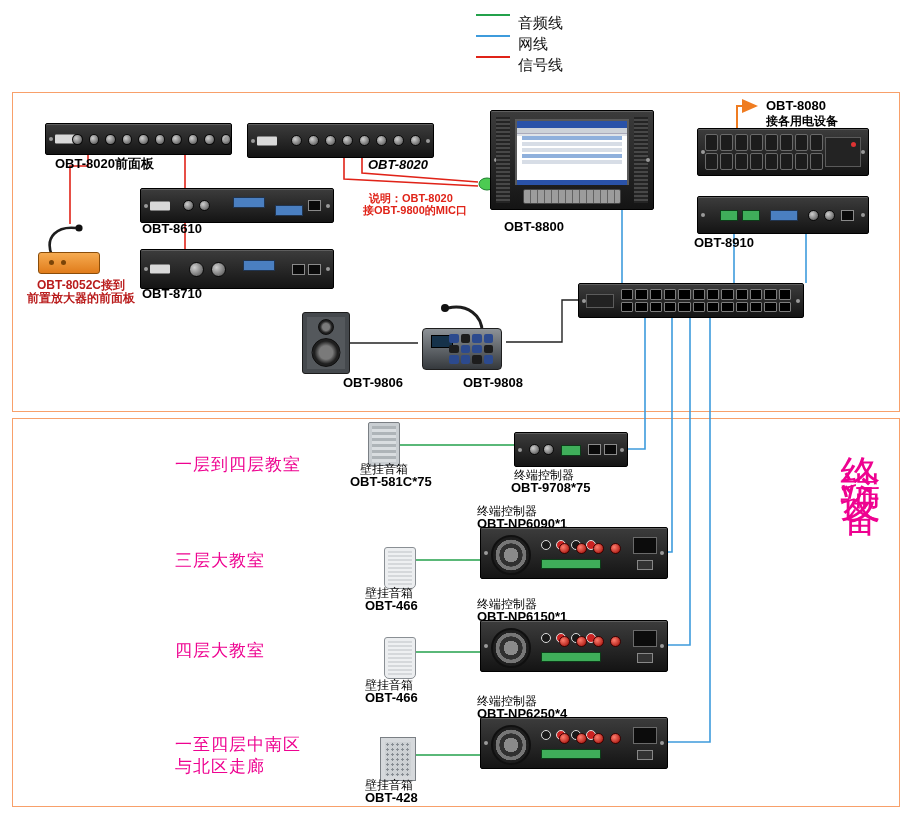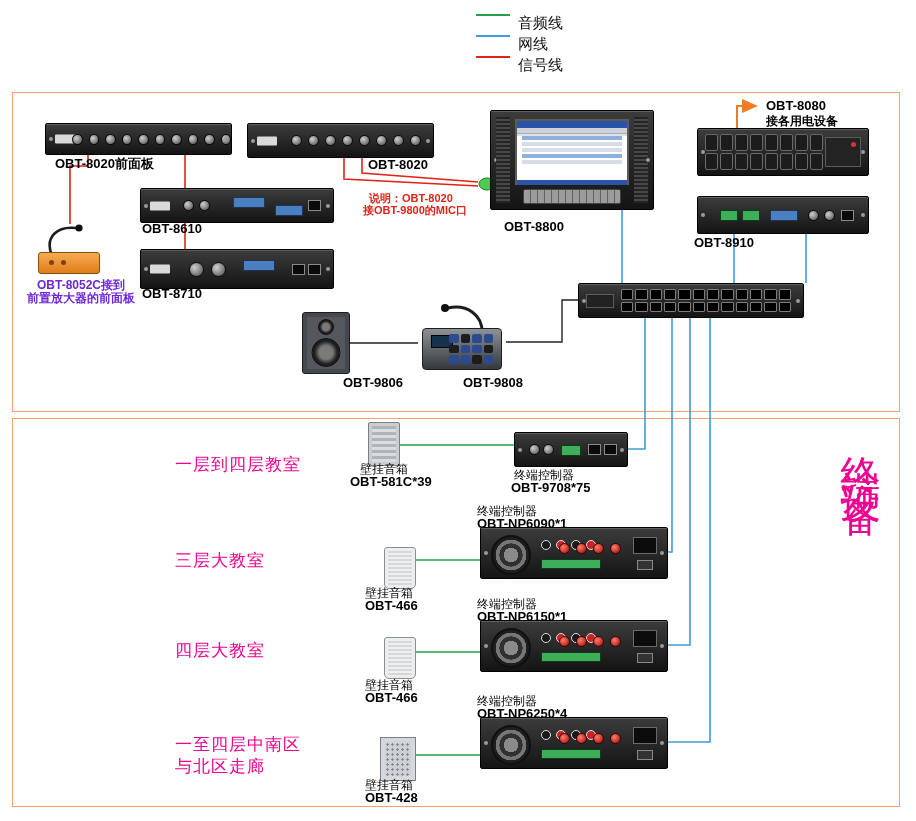--- a/index.html
+++ b/index.html
@@ -95,21 +95,21 @@
 
   
   .mic-base{position:absolute;left:2px;bottom:0;width:60px;height:20px;border:1px solid #8a4d0a;border-radius:3px;
         background:linear-gradient(180deg,#f6ab51,#e07c1b);}
   .mic-base i{position:absolute;top:7px;width:5px;height:5px;border-radius:50%;background:#7a4408;}
 
   
   .lbl{position:absolute;z-index:3;color:#000;white-space:nowrap;}
   .b13{font-weight:bold;font-size:13px;}
   .t12{font-size:12px;}
-  .b12{font-weight:bold;font-size:12px;color:#6d28d9;}
+  .b12{font-weight:bold;font-size:12px;color:#b91c1c;}
   .rednote{position:absolute;z-index:3;color:#e02318;font-weight:bold;font-size:11px;white-space:nowrap;}
   .zone{position:absolute;z-index:3;font-size:17px;color:#ee0290;letter-spacing:1px;white-space:nowrap;}
   .big-title{position:absolute;z-index:3;font-size:38px;color:#ee0290;letter-spacing:16px;white-space:nowrap;}
   .v-title{position:absolute;z-index:3;font-size:40px;color:#ee0290;writing-mode:vertical-rl;
         text-orientation:upright;letter-spacing:14px;}
 
   
   .legend{position:absolute;left:476px;top:14px;z-index:3;}
   .lg-row{display:flex;align-items:flex-start;height:21px;}
   .lg-line{width:34px;height:2px;margin-right:8px;}
@@ -425,21 +425,21 @@
     </div>
     <div class="iec"></div>
     <div class="pwr"></div>
   </div>
 
   <div class="device sp428" style="left:380px;top:737px;width:34px;height:42px;">
     <div class="grille"></div>
   </div>
 
   <div class="lbl b13" style="left:55px;top:155px;">OBT-8020前面板</div>
-  <div class="lbl b13" style="left:368px;top:157px;">OBT-8020</div>
+  <div class="lbl b13" style="left:368px;top:157px;font-style:italic;">OBT-8020</div>
   <div class="lbl b13" style="left:142px;top:221px;">OBT-8610</div>
   <div class="lbl b13" style="left:142px;top:286px;">OBT-8710</div>
   <div class="lbl b13" style="left:504px;top:219px;">OBT-8800</div>
   <div class="lbl b13" style="left:694px;top:235px;">OBT-8910</div>
   <div class="lbl b13" style="left:299px;top:375px;margin-left:44px;">OBT-9806</div>
   <div class="lbl b13" style="left:463px;top:375px;">OBT-9808</div>
   <div class="lbl b13" style="left:766px;top:98px;">OBT-8080</div>
   <div class="lbl b12" style="left:766px;top:113px;color:#000;">接各用电设备</div>
 
   <div class="lbl b12" style="left:16px;top:277px;width:130px;text-align:center;">OBT-8052C接到</div>
@@ -450,21 +450,21 @@
 
   <div class="v-title" style="left:834px;top:424px;">终端设备</div>
 
   <div class="zone" style="left:175px;top:453px;">一层到四层教室</div>
   <div class="zone" style="left:175px;top:549px;">三层大教室</div>
   <div class="zone" style="left:175px;top:639px;">四层大教室</div>
   <div class="zone" style="left:175px;top:733px;">一至四层中南区</div>
   <div class="zone" style="left:175px;top:755px;">与北区走廊</div>
 
   <div class="lbl t12" style="left:360px;top:461px;">壁挂音箱</div>
-  <div class="lbl b13" style="left:350px;top:474px;">OBT-581C*39</div>
+  <div class="lbl b13" style="left:350px;top:474px;">OBT-581C*75</div>
   <div class="lbl t12" style="left:514px;top:467px;">终端控制器</div>
   <div class="lbl b13" style="left:511px;top:480px;">OBT-9708*75</div>
 
   <div class="lbl t12" style="left:477px;top:503px;">终端控制器</div>
   <div class="lbl b13" style="left:477px;top:516px;">OBT-NP6090*1</div>
   <div class="lbl t12" style="left:365px;top:585px;">壁挂音箱</div>
   <div class="lbl b13" style="left:365px;top:598px;">OBT-466</div>
 
   <div class="lbl t12" style="left:477px;top:596px;">终端控制器</div>
   <div class="lbl b13" style="left:477px;top:609px;">OBT-NP6150*1</div>

